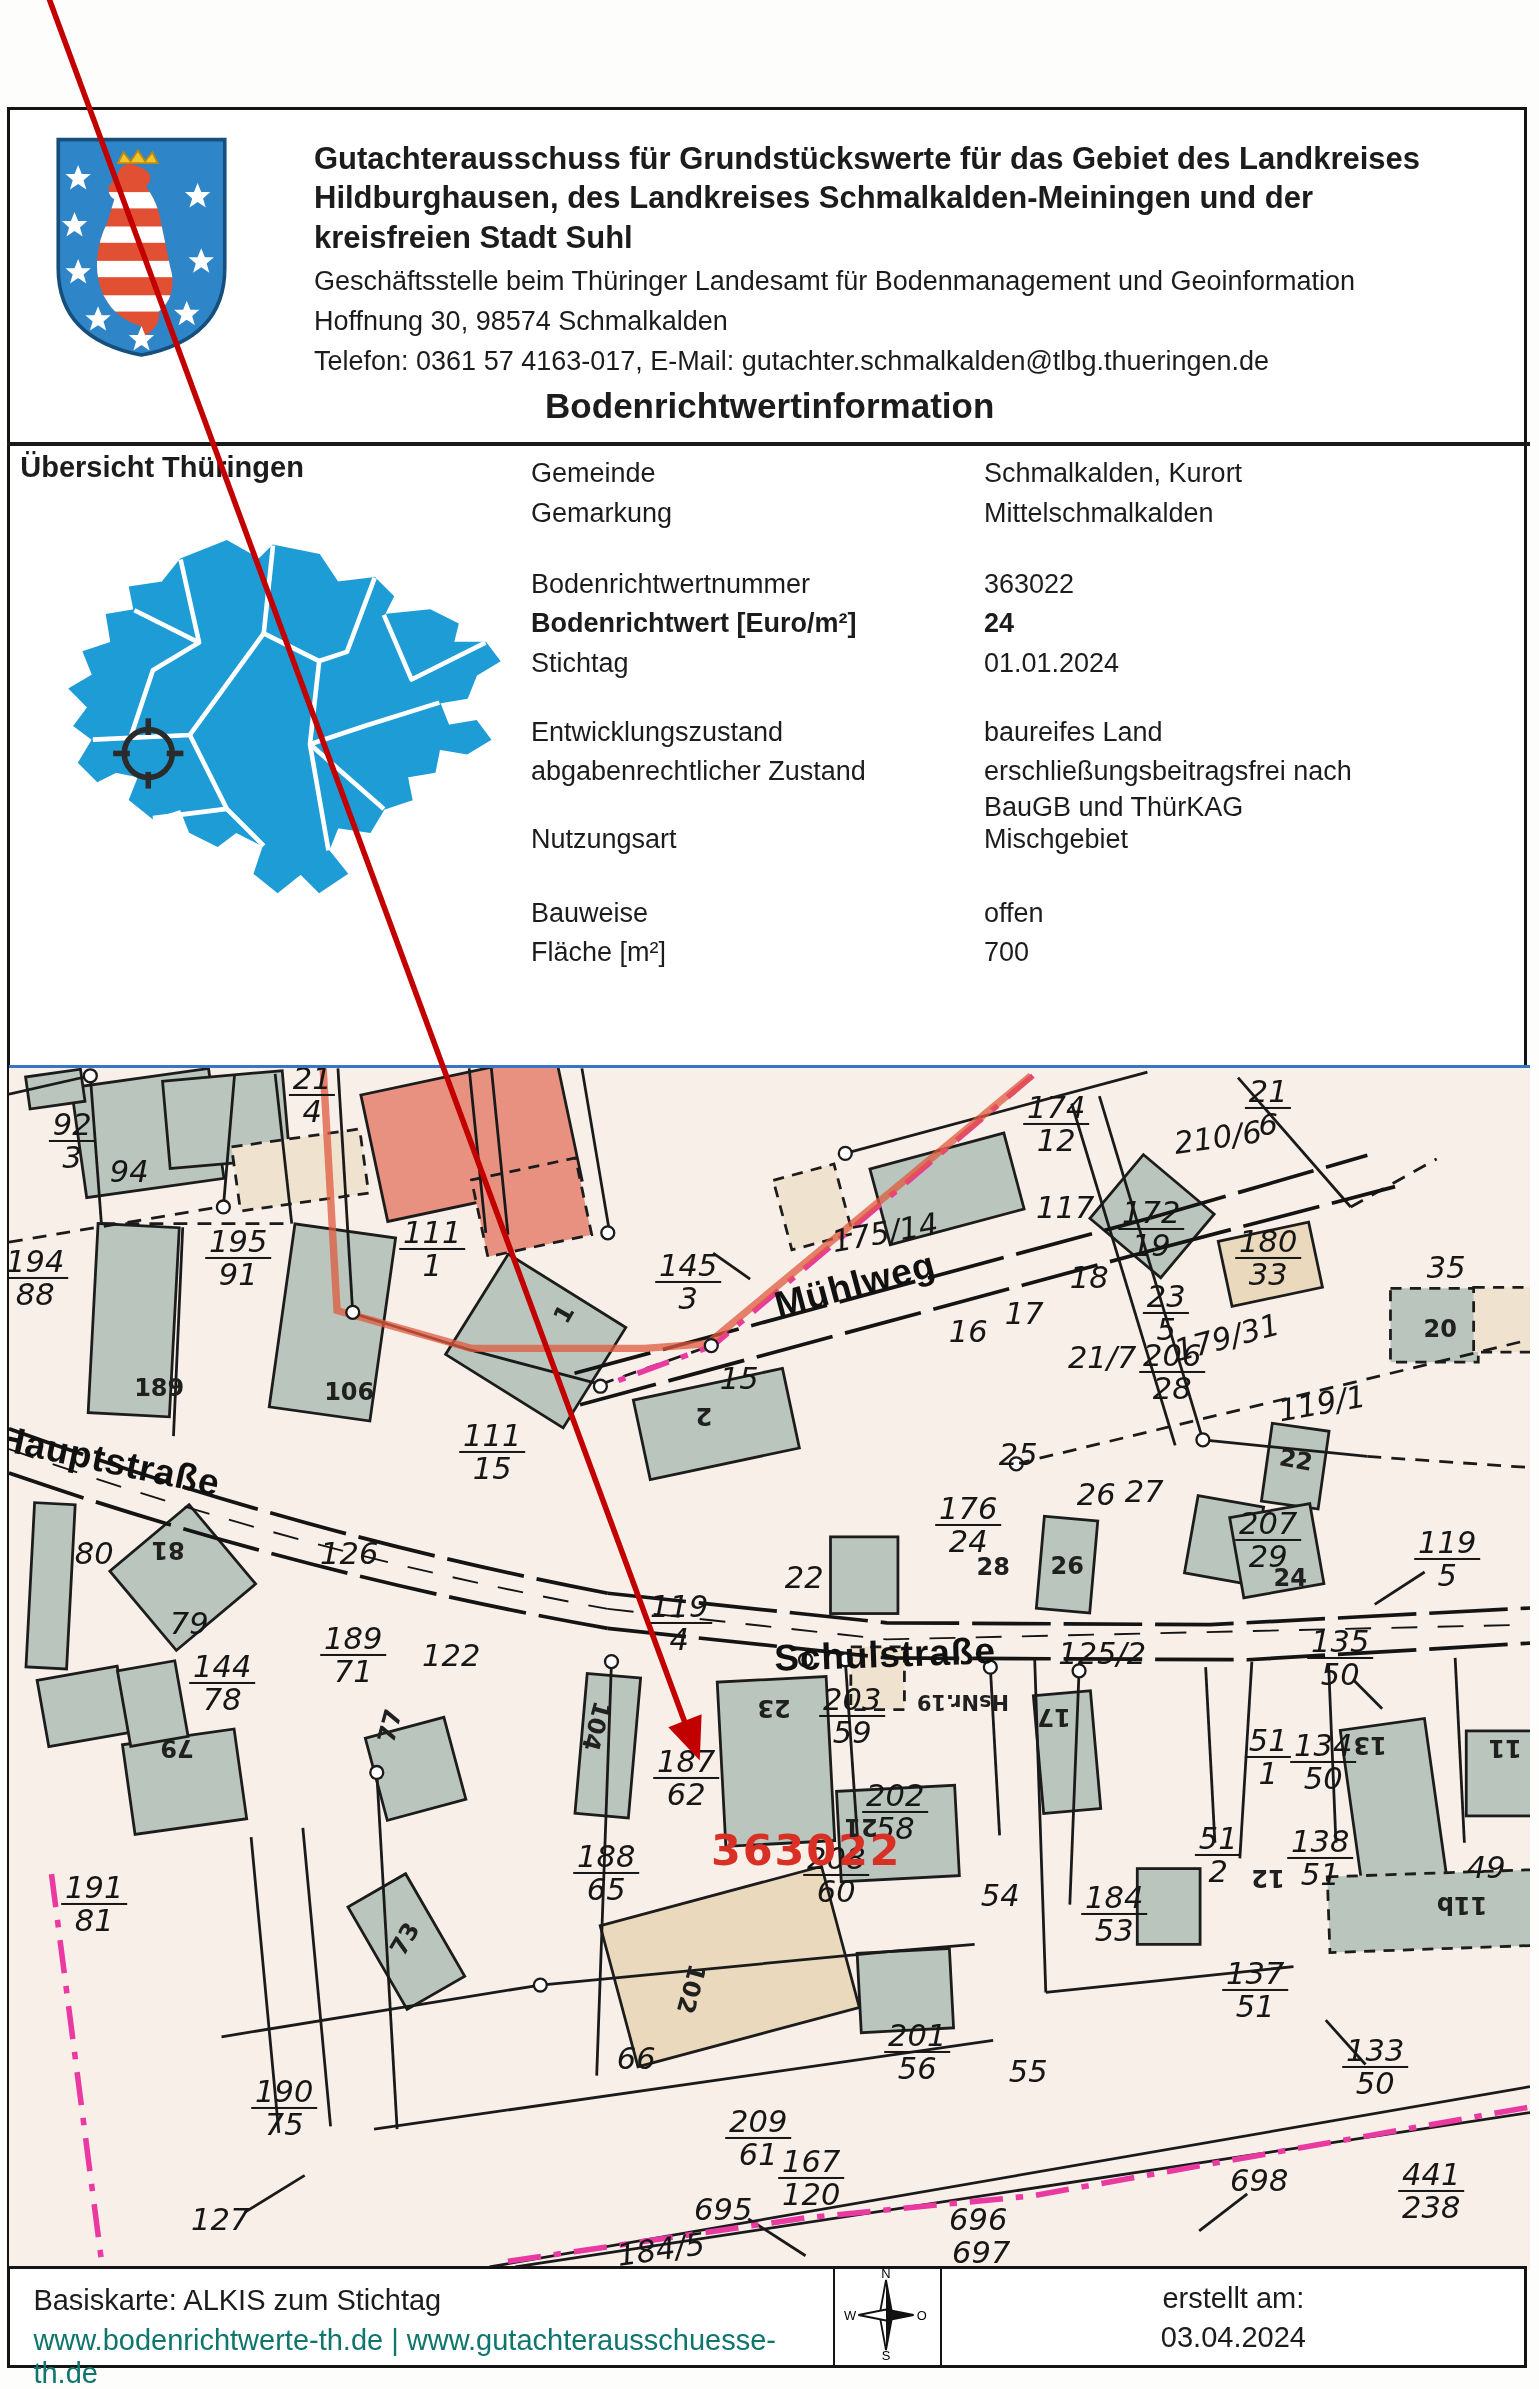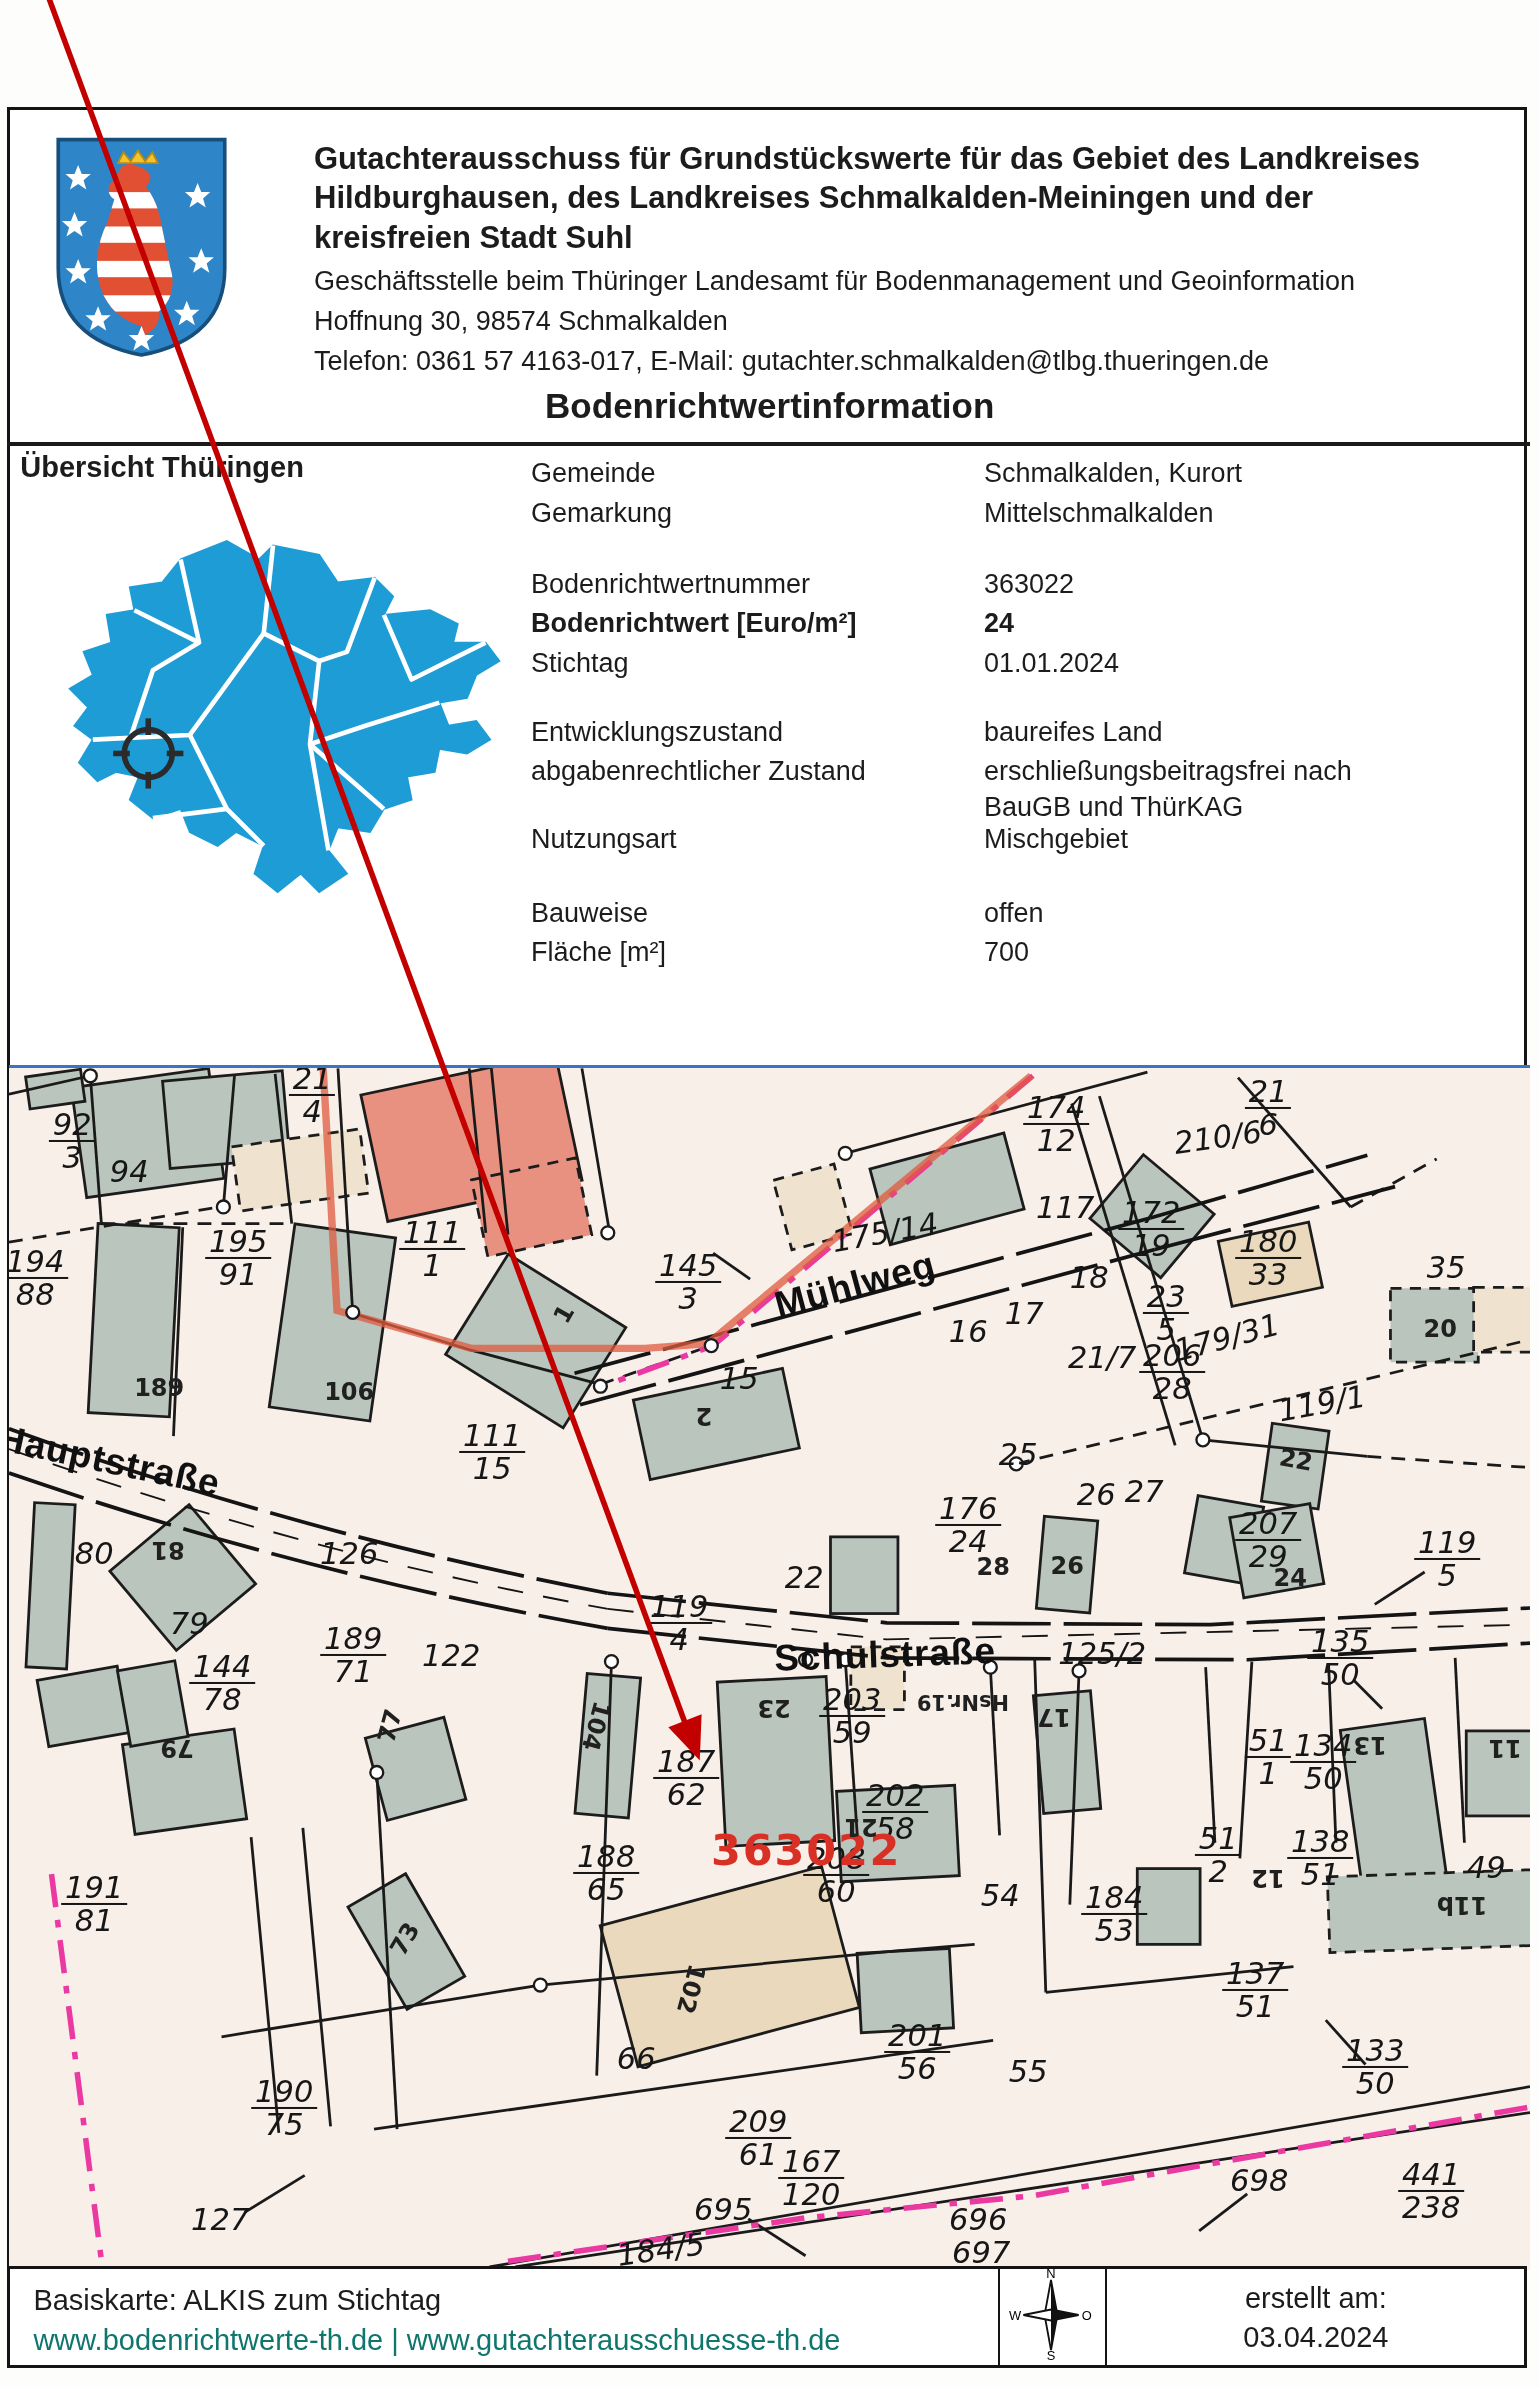--- a/index.html
+++ b/index.html
@@ -25,21 +25,21 @@
   .lbl-p,.lbl-pf{font-family:"DejaVu Sans",sans-serif;font-style:italic;font-size:30.5px;color:#161616;line-height:1.05;}
   .lbl-pf .fn{display:block;border-bottom:2.8px solid #161616;padding:0 3.7px;line-height:1.02;}
   .lbl-pf .fd{display:block;line-height:1.08;}
   .lbl-b{font-family:"DejaVu Sans",sans-serif;font-weight:bold;font-size:24px;color:#202020;font-style:normal;}
   .lbl-st{font-family:"Liberation Sans",sans-serif;font-weight:bold;font-size:37px;color:#101010;letter-spacing:0.9px;}
   .lbl-hs{font-family:"DejaVu Sans",sans-serif;font-weight:bold;font-size:21px;color:#202020;}
   .lbl-brw{font-family:"DejaVu Sans",sans-serif;font-weight:bold;font-size:43px;color:#d93025;letter-spacing:1.8px;}
   
   .footer{position:absolute;left:7.4px;top:2266px;width:1520px;height:102px;border:3.7px solid #141414;box-sizing:border-box;background:#fff;display:flex;}
   .f-cell{height:100%;box-sizing:border-box;position:relative;}
-  .f-c1{width:990px;border-right:2.8px solid #141414;}
+  .f-c1{width:825px;border-right:2.8px solid #141414;}
   .f-c2{width:107px;border-right:2.8px solid #141414;}
   .f-c3{width:251px;border-right:2.8px solid #141414;padding-left:46px;}
   .f-c4{flex:1;text-align:center;}
   .f-t1{position:absolute;left:23px;top:15px;font-size:29px;}
   .f-t2{position:absolute;left:23px;top:55px;font-size:29px;color:#0f766e;}
   .f-line1{margin-top:13px;font-size:29px;}
   .f-line2{margin-top:5.5px;font-size:29px;}
   .arrow-overlay{position:absolute;left:0;top:0;z-index:60;pointer-events:none;}
 </style>
 </head>

